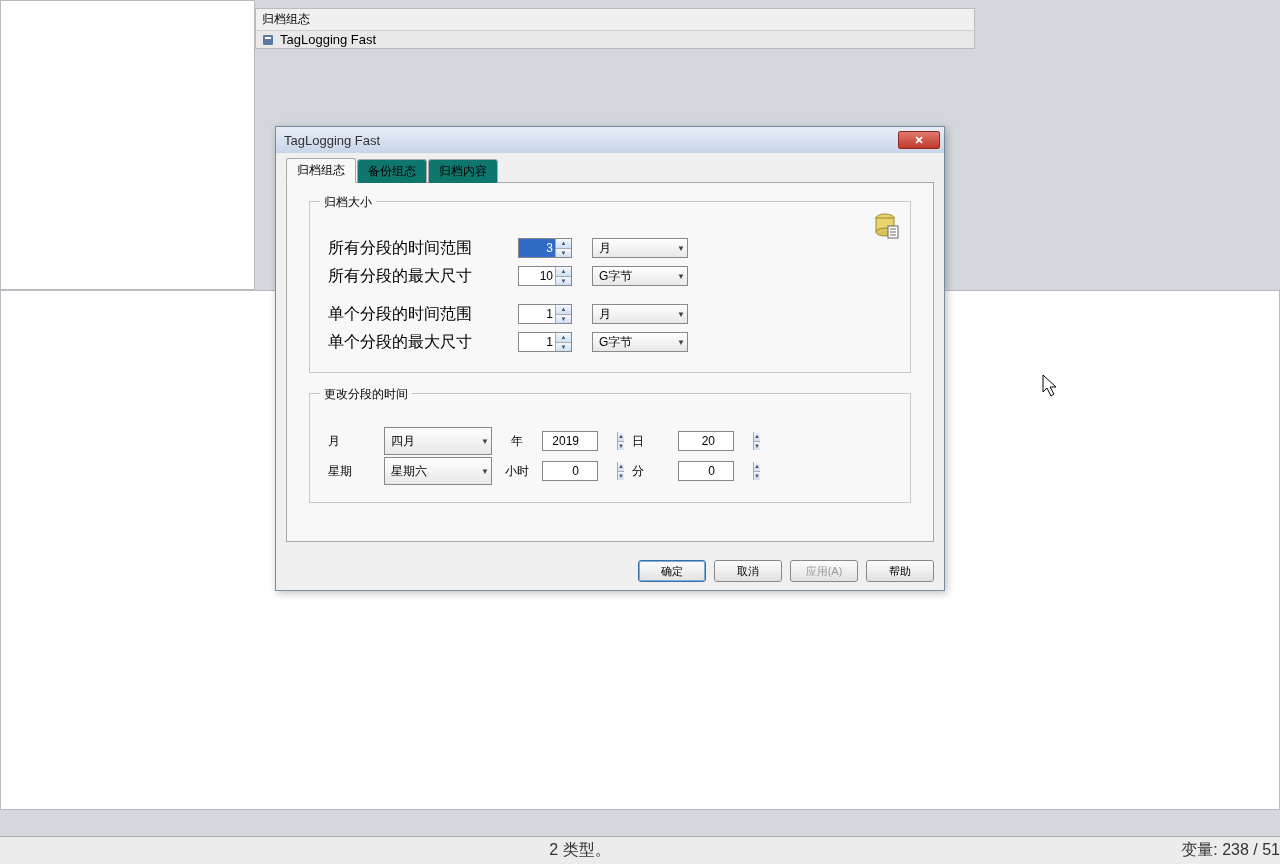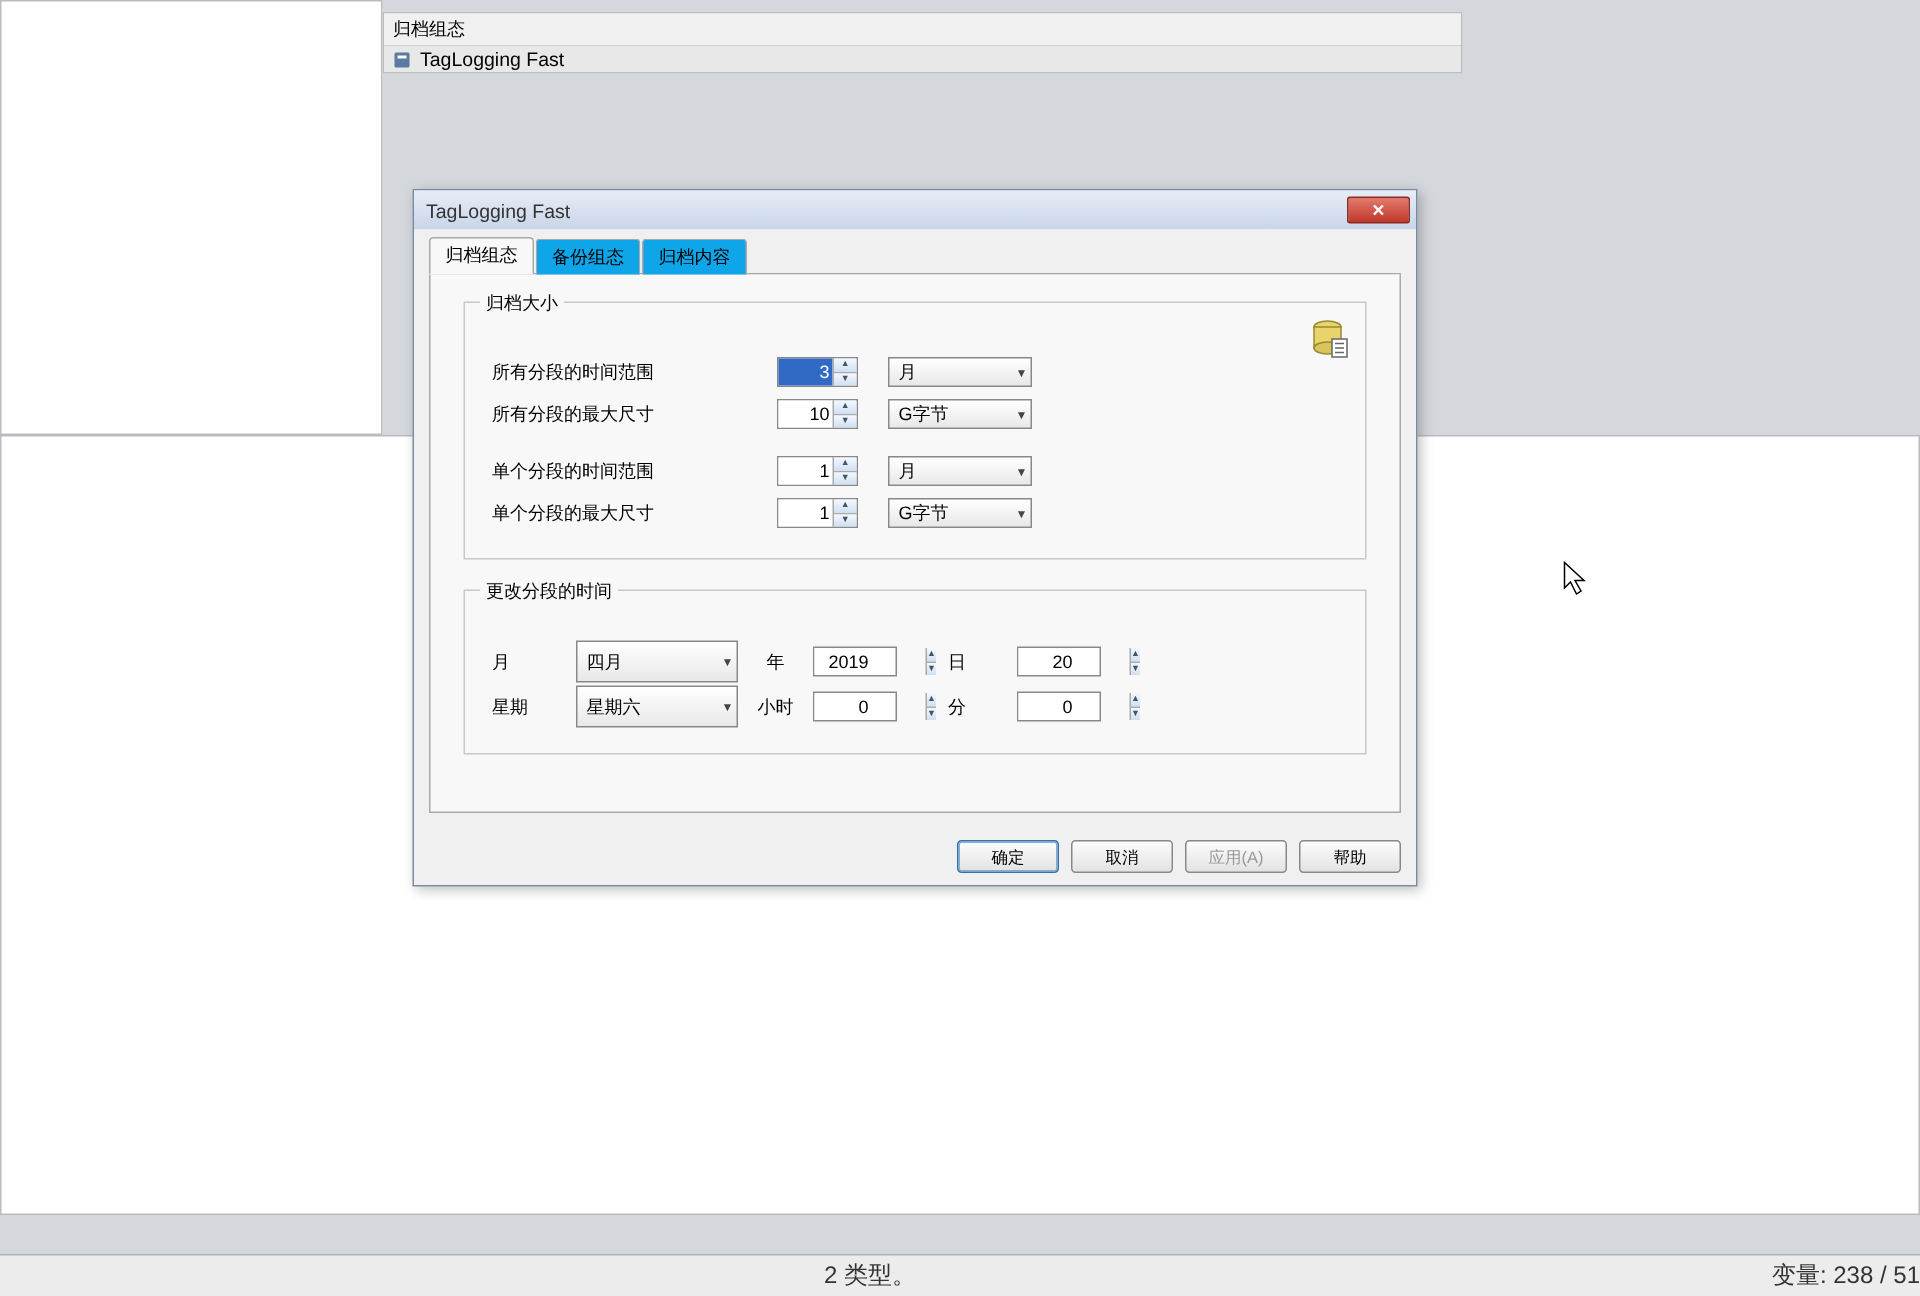--- a/index.html
+++ b/index.html
@@ -16,31 +16,31 @@
   .main-bg { position: absolute; left: 0; top: 290px; width: 1280px; height: 520px; background: #fff; border: 1px solid #b8bcc0; }
 
   .dialog { position: absolute; left: 275px; top: 126px; width: 670px; background: #f0f0f0; border: 1px solid #7a8aa0; box-shadow: 2px 2px 8px rgba(0,0,0,0.25); }
   .dlg-title { display: flex; align-items: center; justify-content: space-between; height: 26px;
                background: linear-gradient(#e8eef8,#c8d4e8); padding: 0 4px 0 8px; font-size: 13px; color: #333; }
   .close-btn { width: 42px; height: 18px; background: linear-gradient(#e27a6e,#c0392b); border: 1px solid #8e2b20;
                border-radius: 2px; display: flex; align-items: center; justify-content: center; color: #fff; font-size: 11px; font-weight: bold; }
 
   .dlg-body { padding: 8px 10px 10px; background: #f0f0f0; }
   .tabstrip { display: flex; align-items: flex-end; border-bottom: 1px solid #a8a8a8; height: 22px; }
-  .tab { padding: 3px 10px; border: 1px solid #a8a8a8; border-bottom: none; background: #0ea5e9; margin-right: 1px;
+  .tab { padding: 3px 10px; border: 1px solid #a8a8a8; border-bottom: none; background: #0f766e; margin-right: 1px;
          border-radius: 3px 3px 0 0; font-size: 12px; position: relative; top: 1px; }
   .tab.active { background: #f8f8f8; border-bottom: 1px solid #f8f8f8; }
 
   .tabpage { background: #f8f8f8; border: 1px solid #a8a8a8; border-top: none; padding: 18px 22px; }
 
   .group { border: 1px solid #c8c8c8; padding: 32px 18px 16px; margin-bottom: 20px; position: relative; }
   .group-title { position: absolute; top: -8px; left: 10px; background: #f8f8f8; padding: 0 4px; font-size: 12px; }
 
   .row { display: flex; align-items: center; height: 28px; }
-  .row-label { width: 190px; font-size: 12px; }
+  .row-label { width: 190px; font-size: 16px; }
   .num-input { width: 54px; height: 20px; border: 1px solid #888; background: #fff; display: flex; }
   .num-input input { border: none; width: 36px; text-align: right; padding: 0 2px; font-size: 12px; outline: none; }
   .spinbtns { width: 16px; display: flex; flex-direction: column; border-left: 1px solid #aaa; }
   .spinbtns div { flex: 1; background: linear-gradient(#f4f8ff,#cfe0f2); display: flex; align-items: center; justify-content: center; font-size: 6px; color: #456; }
   .spinbtns div:first-child { border-bottom: 1px solid #aaa; }
 
   .combo { width: 96px; height: 20px; border: 1px solid #888; background: linear-gradient(#fff,#e8e8e8); display: flex;
            align-items: center; justify-content: space-between; padding: 0 2px 0 6px; font-size: 12px; margin-left: 20px; }
   .combo .arrow { font-size: 8px; color: #444; }
 

